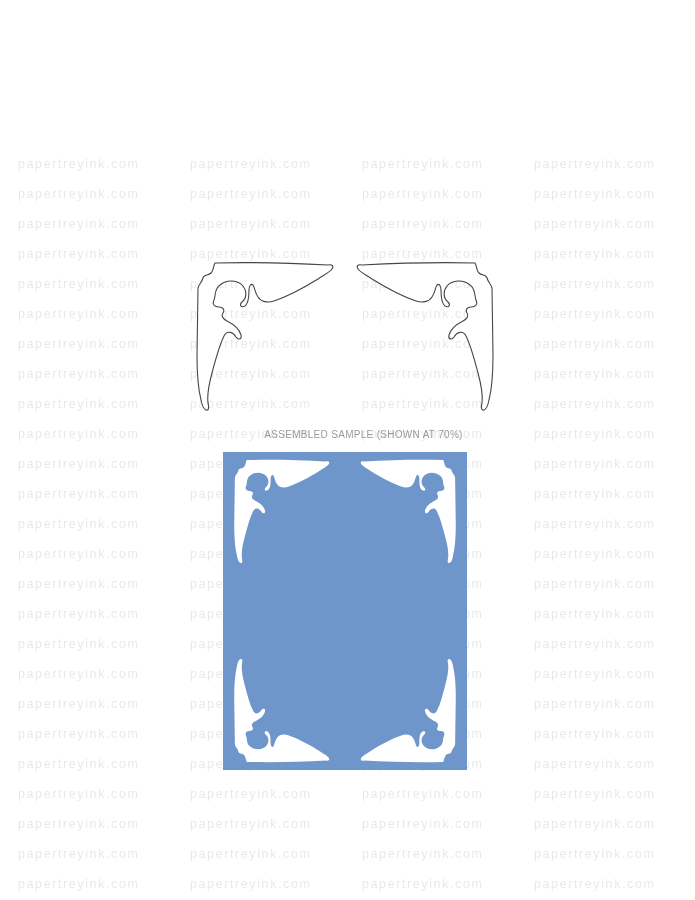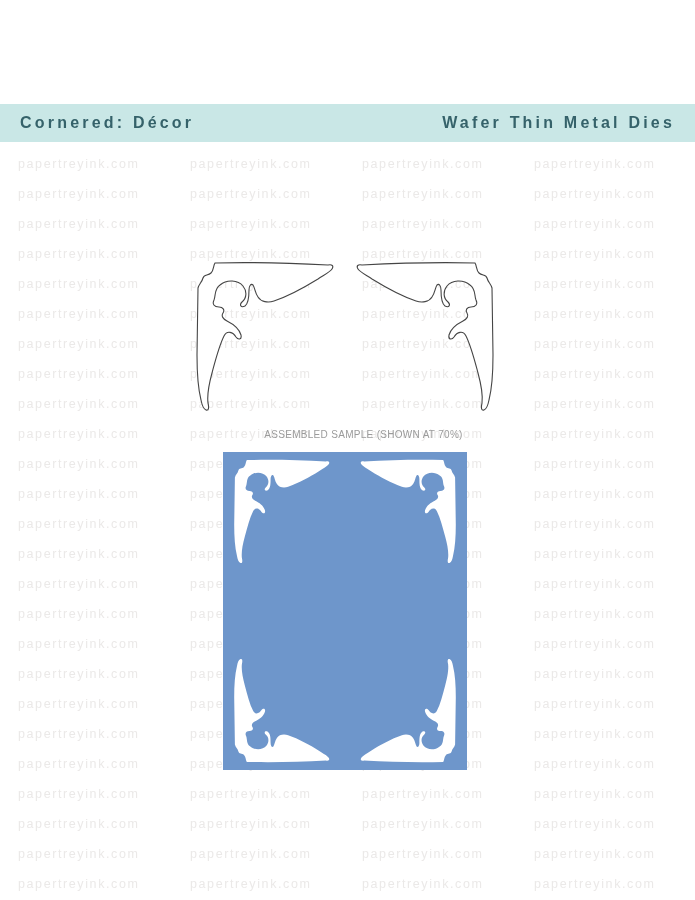--- a/index.html
+++ b/index.html
@@ -255,24 +255,20 @@
         <span class="wm-cell" style="color: rgb(235, 233, 232);">papertreyink.com</span>
         <span class="wm-cell" style="color: rgb(235, 233, 232);">papertreyink.com</span>
         <span class="wm-cell" style="color: rgb(235, 233, 232);">papertreyink.com</span>
         <span class="wm-cell" style="color: rgb(235, 233, 232);">papertreyink.com</span>
       </div>
     </div>
 
   <div id="logo">
   </div>
 
-  <div id="banner" style="background: rgb(201, 231, 230);">
-    <span class="banner-text" style="color: rgb(53, 98, 106);">Cornered: Décor</span>
-    <span class="banner-text" style="color: rgb(53, 98, 106);">Wafer Thin Metal Dies</span>
-  </div>
 
   <svg id="dies-svg" width="312" height="152" viewBox="0 0 312 152">
     <use href="#die-path" class="die-use" transform="translate(2,0)" fill="#ffffff" stroke="#454545" stroke-width="1.1"></use>
     <use href="#die-path" class="die-use" transform="translate(310,0) scale(-1,1)" fill="#ffffff" stroke="#454545" stroke-width="1.1"></use>
   </svg>
 
   <div id="sample-label" style="color: rgb(155, 155, 155);">ASSEMBLED SAMPLE (SHOWN AT 70%)</div>
 
   <div id="card" style="background: rgb(110, 150, 203);">
     <svg width="244" height="318" viewBox="0 0 244 318">

